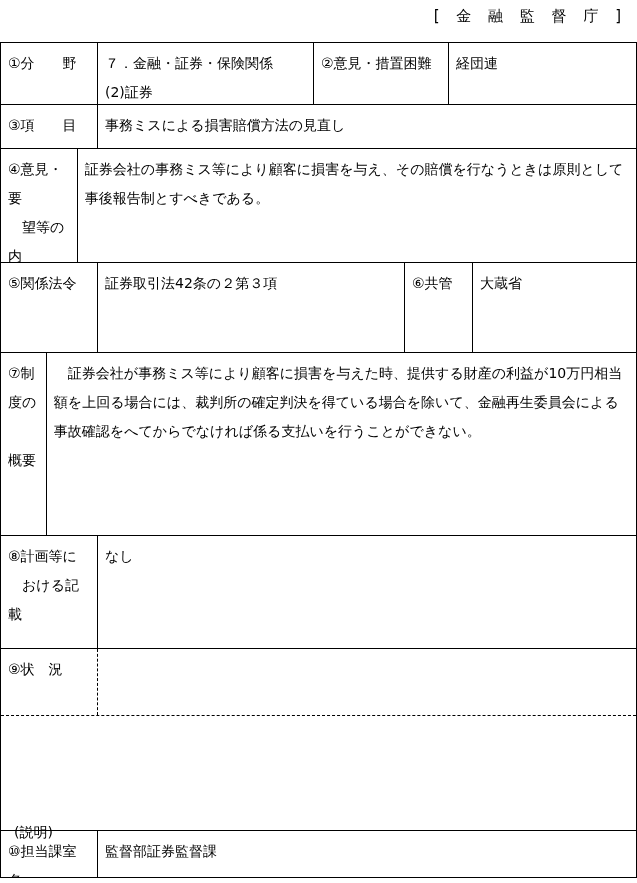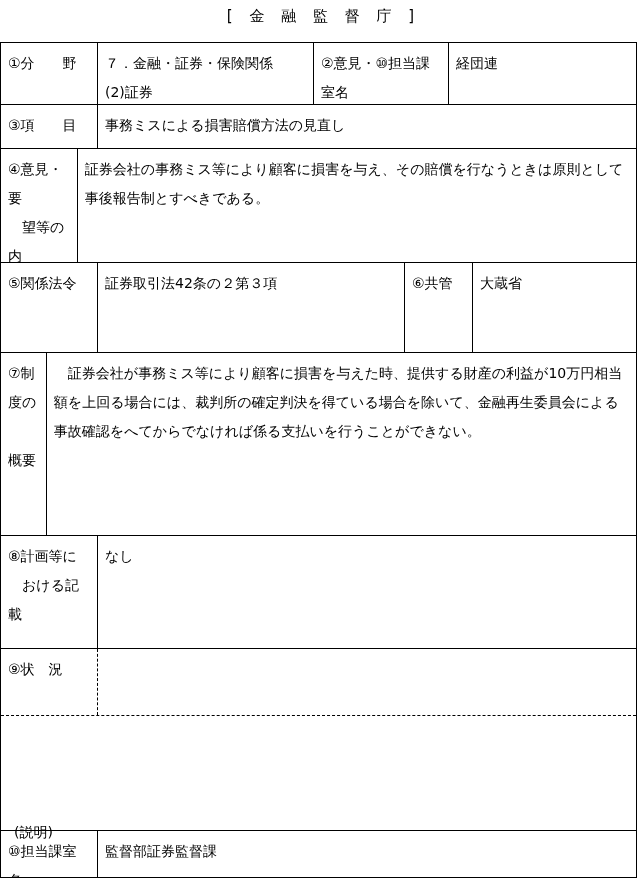--- a/index.html
+++ b/index.html
@@ -3,21 +3,21 @@
 <meta charset="utf-8">
 <style>
   html,body { margin:0; padding:0; background:#ffffff; }
   body {
     width:637px; height:883px;
     font-family:"DejaVu Sans", sans-serif;
     color:#000; font-size:14px;
     position:relative; overflow:hidden;
   }
   .agency-header {
-    text-align:center;
+    text-align:right;
     font-size:15px;
     padding:7px 10px 0 0;
     letter-spacing:6px;
     white-space:pre;
     margin-left:20px;
   }
   .doc-table {
     position:absolute; left:0; top:42px;
     width:635px;
     border:1px solid #000;
@@ -68,21 +68,21 @@
 <body>
 
 <div class="agency-header">[ 金 融 監 督 庁 ]</div>
 
 <div class="doc-table">
 
   <div class="row r1">
     <div class="cell label-cell">①分　　野</div>
     <div class="cell w-cat-value">７．金融・証券・保険関係
 (2)証券</div>
-    <div class="cell w-submitter-label">②意見・⑩担当課室名</div>
+    <div class="cell w-submitter-label">②意見・措置困難</div>
     <div class="cell grow">経団連</div>
   </div>
 
   <div class="row r2">
     <div class="cell label-cell">③項　　目</div>
     <div class="cell grow">事務ミスによる損害賠償方法の見直し</div>
   </div>
 
   <div class="row r3">
     <div class="cell label-cell">④意見・要

